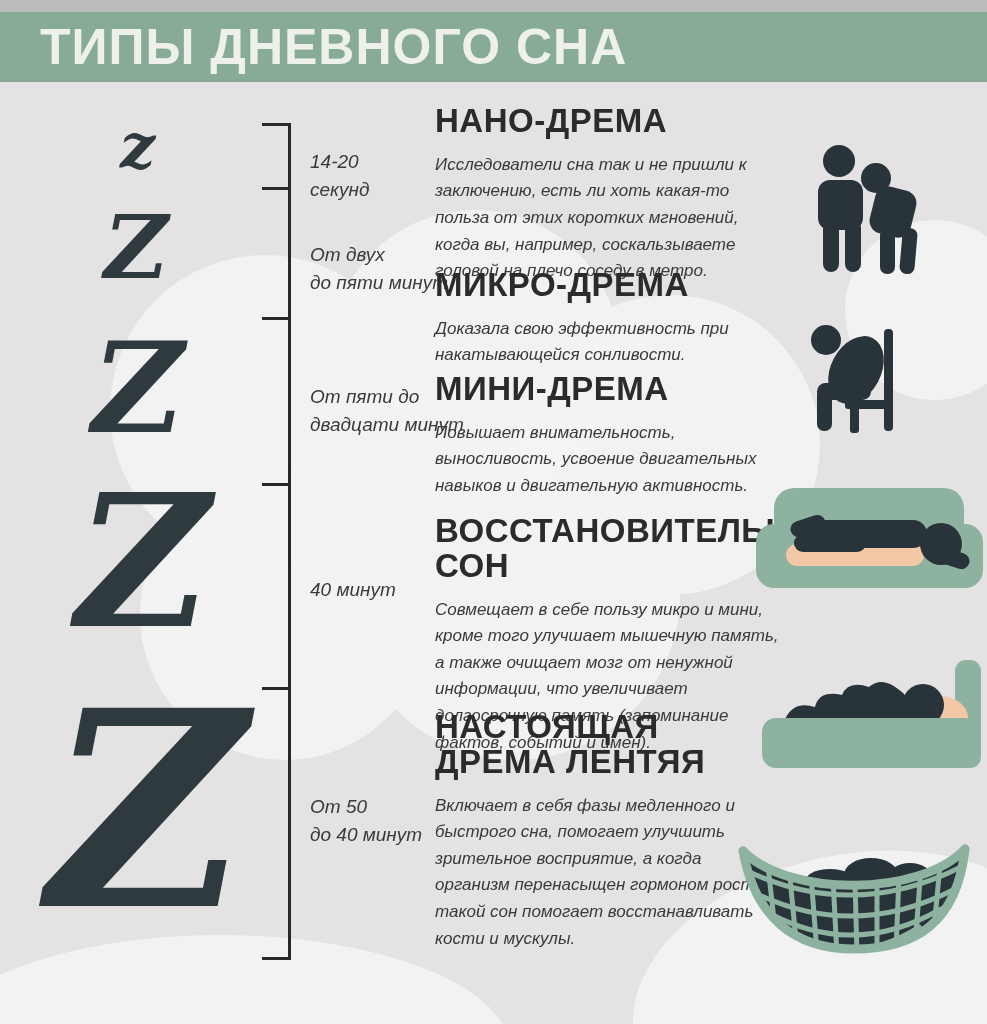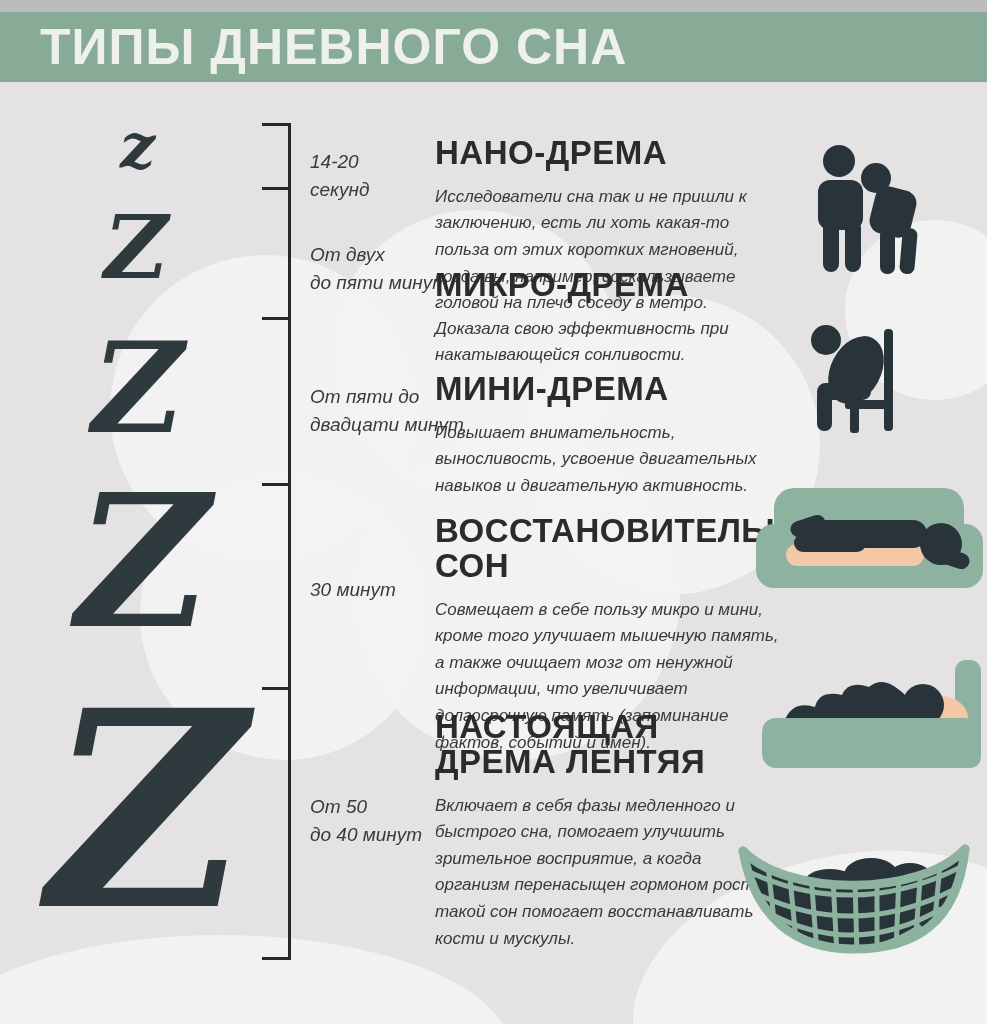--- a/index.html
+++ b/index.html
@@ -77,25 +77,25 @@
   <div class="tl-tick" style="top:483px"></div>
   <div class="tl-tick" style="top:687px"></div>
   <div class="tl-tick" style="top:957px"></div>
 
   <div class="tl-label" style="top:148px">14-20
 секунд</div>
   <div class="tl-label" style="top:241px">От двух
 до пяти минут</div>
   <div class="tl-label" style="top:383px">От пяти до
 двадцати минут</div>
-  <div class="tl-label" style="top:576px">30 минут</div>
+  <div class="tl-label" style="top:576px">40 минут</div>
   <div class="tl-label" style="top:793px">От 50
 до 40 минут</div>
 
-  <section class="nap" style="top:136px">
+  <section class="nap" style="top:104px">
     <h2>НАНО-ДРЕМА</h2>
     <p>Исследователи сна так и не пришли к заключению, есть ли хоть какая-то польза от этих коротких мгновений, когда вы, например, соскальзываете головой на плечо соседу в метро.</p>
   </section>
   <section class="nap" style="top:268px">
     <h2>МИКРО-ДРЕМА</h2>
     <p>Доказала свою эффективность при накатывающейся сонливости.</p>
   </section>
   <section class="nap" style="top:372px">
     <h2>МИНИ-ДРЕМА</h2>
     <p>Повышает внимательность, выносливость, усвоение двигательных навыков и двигательную активность.</p>

